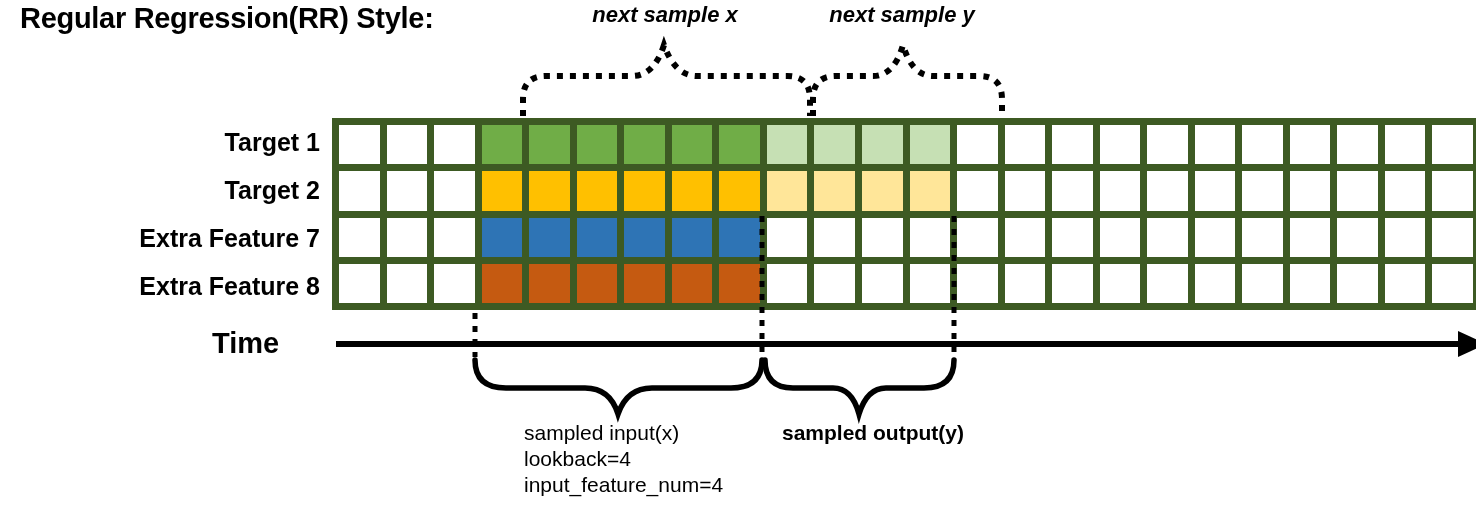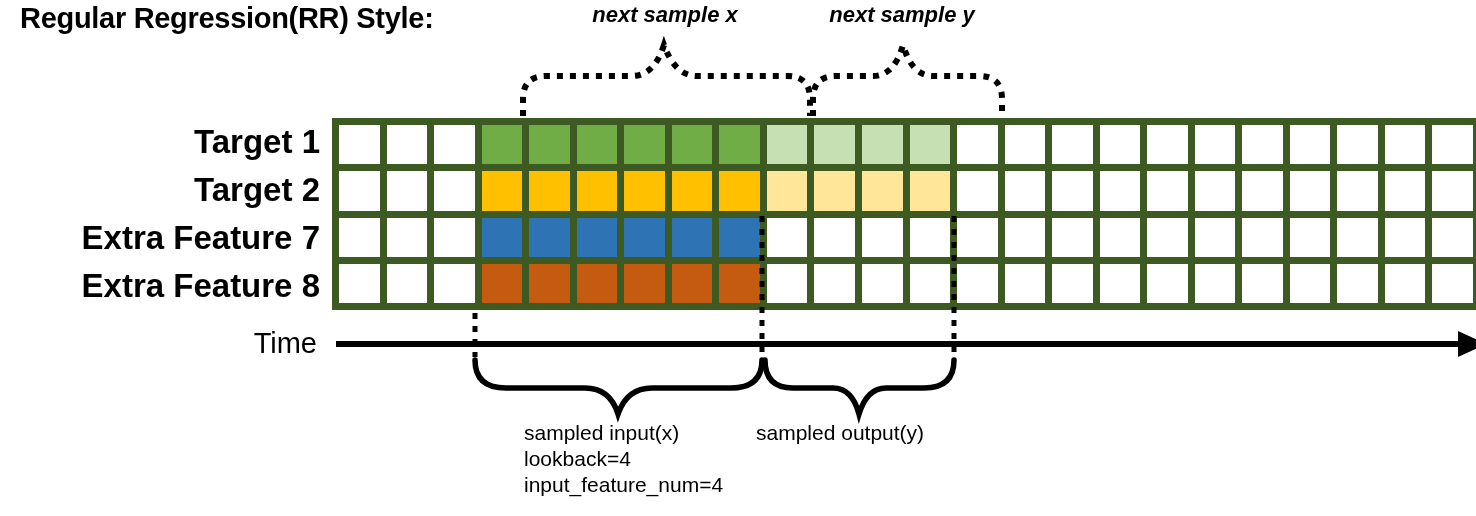--- a/index.html
+++ b/index.html
@@ -51,52 +51,51 @@
   }
   .cell { background: #ffffff; }
 
   .row-label {
     position: absolute;
     left: 0;
     width: 308px;
     height: 48px;
     line-height: 48px;
     text-align: right;
-    font-size: 33px;
+    font-size: 25px;
     font-weight: bold;
     white-space: nowrap;
   }
 
   .time-label {
     position: absolute;
     left: 200px;
     top: 327px;
     width: 105px;
-    text-align: right;
     font-size: 29px;
-    font-weight: normal;
+    font-weight: bold;
   }
 
   .overlay {
     position: absolute;
     left: 0; top: 0;
     width: 1476px;
     height: 516px;
     pointer-events: none;
   }
 
   .anno {
     position: absolute;
     top: 420px;
     font-size: 21px;
     line-height: 26px;
     white-space: nowrap;
   }
   #anno-input { left: 512px; }
-  #anno-output { left: 744px; }
+  #anno-output { left: 770px; font-weight: bold; }
 </style>
 </head>
 <body>
 
 <div class="canvas">
 
   <div class="title">Regular Regression(RR) Style:</div>
 
   <div class="next-label" id="next-x">next sample x</div>
   <div class="next-label" id="next-y">next sample y</div>

